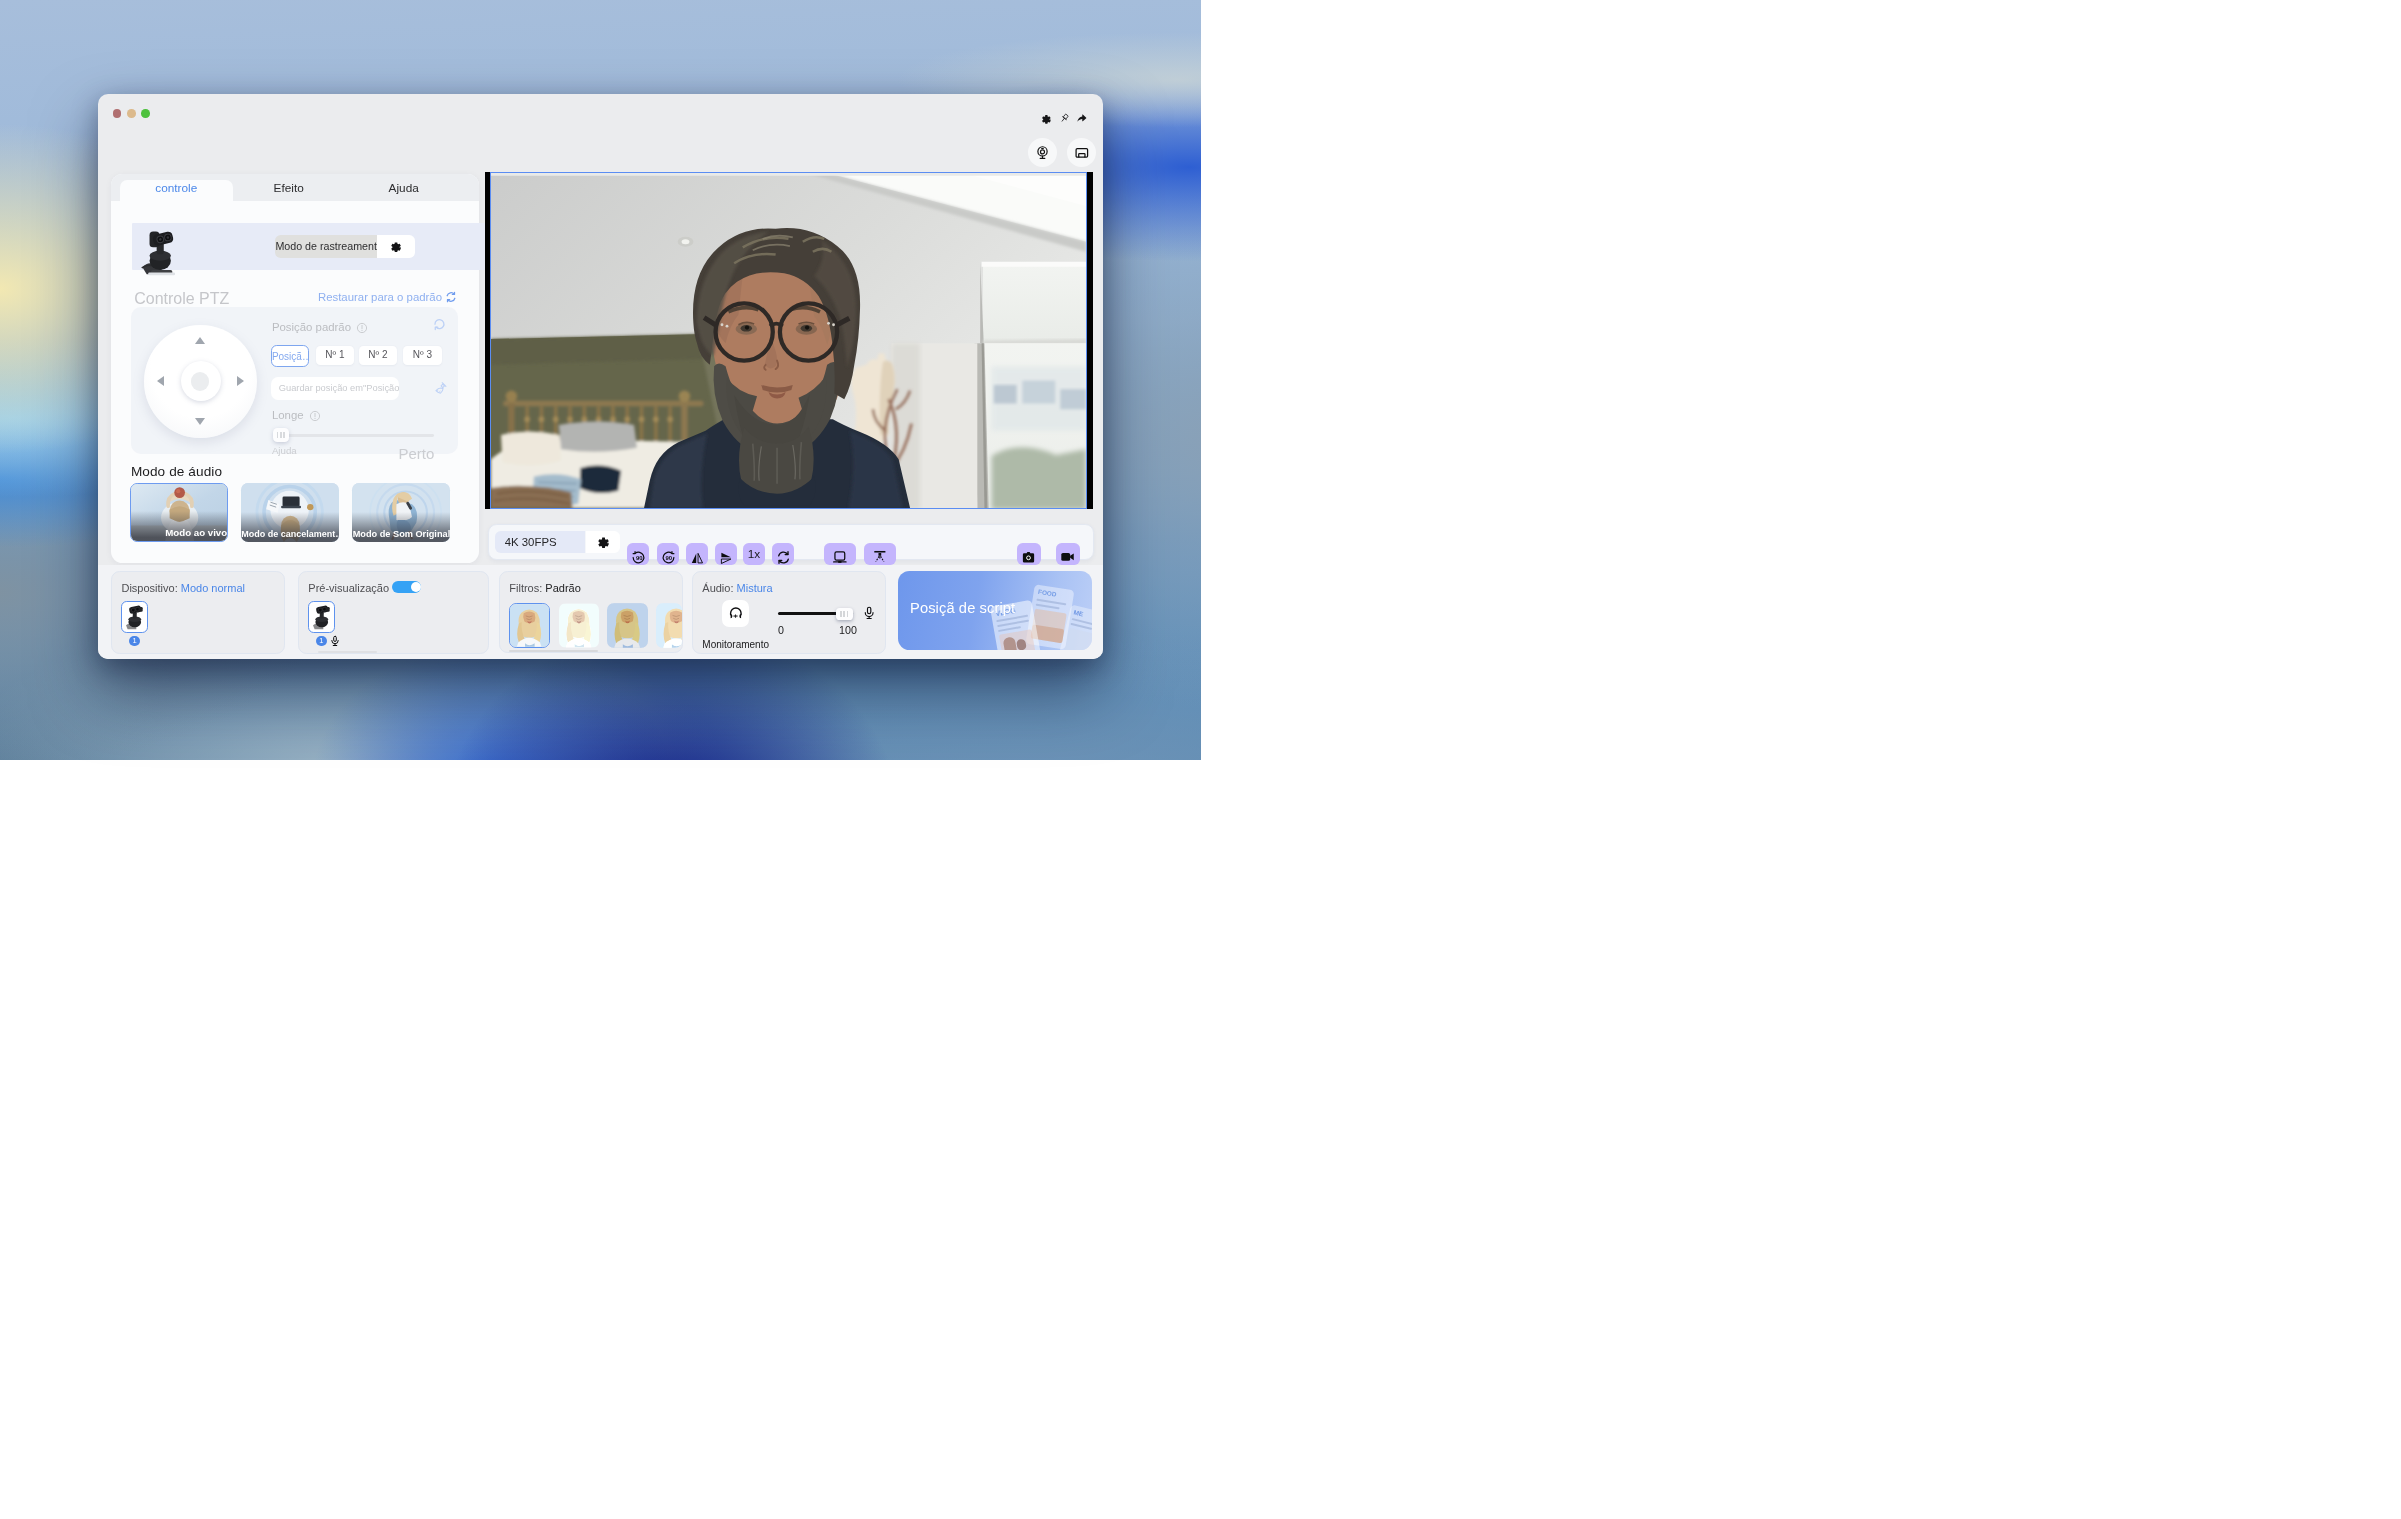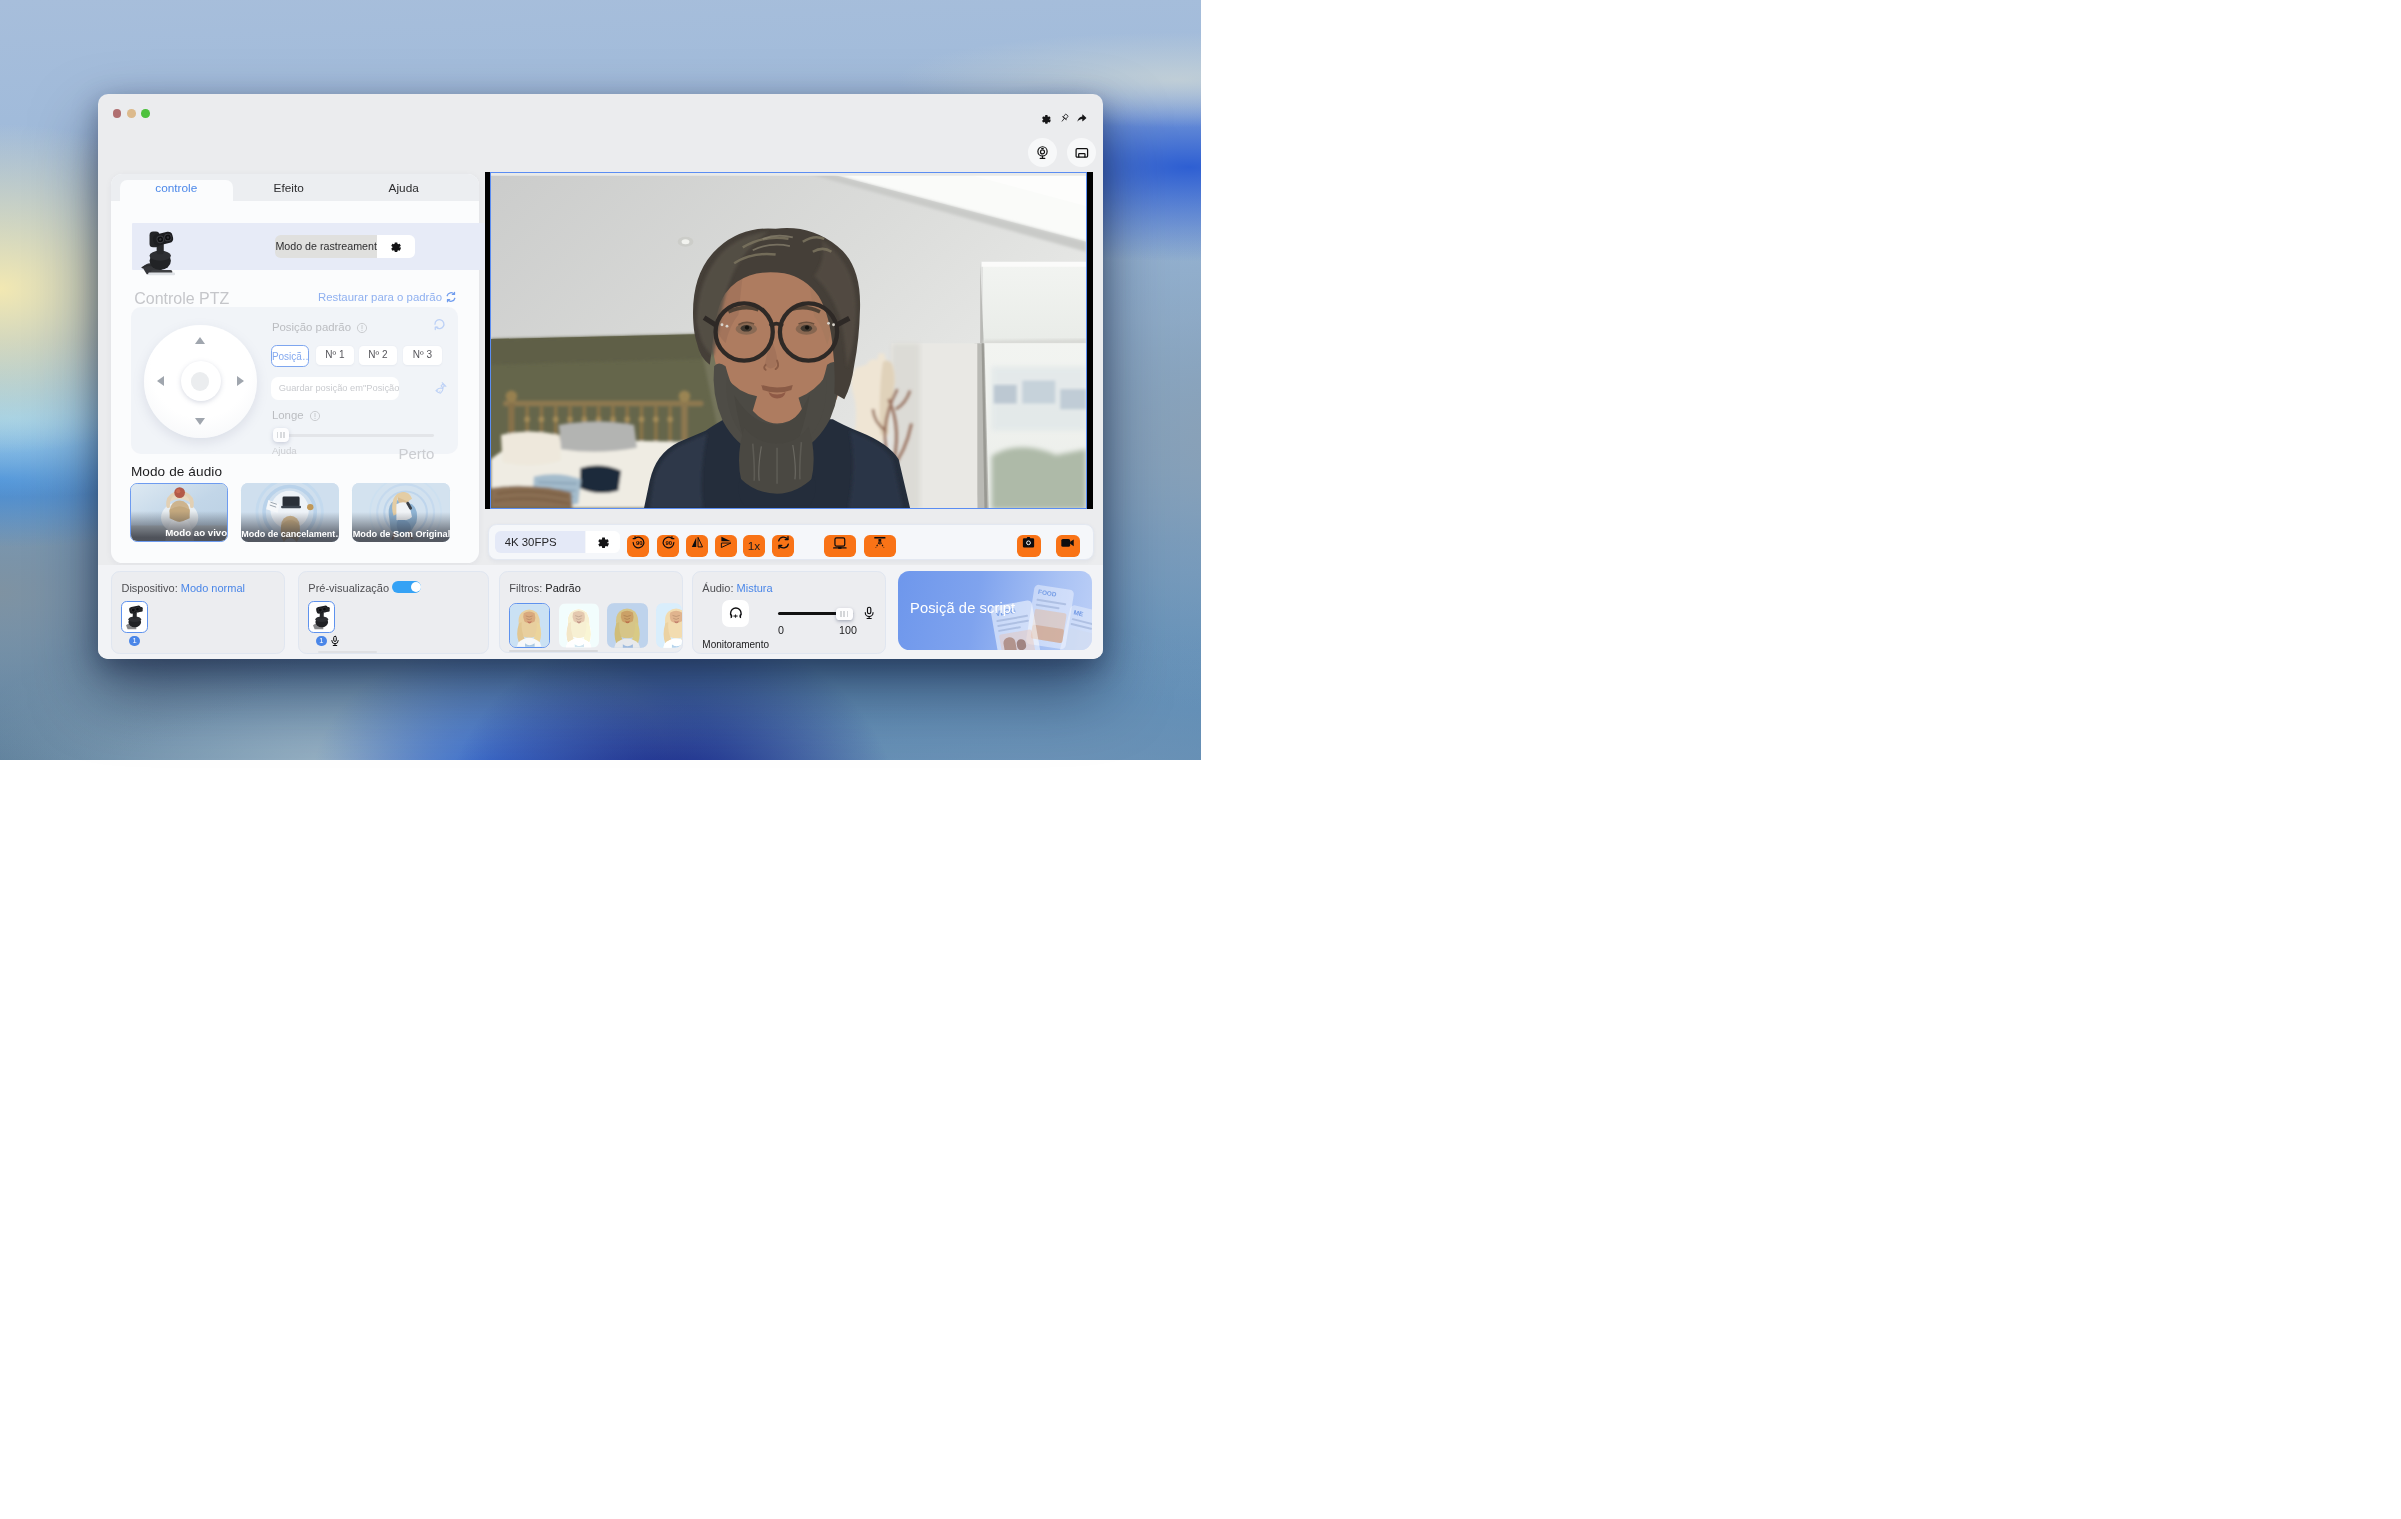--- a/index.html
+++ b/index.html
@@ -44,21 +44,21 @@
 #pinput{position:absolute;left:140px;top:70px;width:128px;height:23px;background:#fff;border-radius:7.2px;font-size:9.3px;color:#c9cbcf;line-height:23px;padding-left:7.9px;white-space:nowrap;overflow:hidden}
 #audiohead{position:absolute;left:19.7px;top:290px;font-size:13.6px;color:#1d1d1f;font-weight:500;letter-spacing:0.1px}
 .acard{position:absolute;top:309px;width:98px;height:59px;border-radius:7.2px;overflow:hidden;background:#cfe0ef}
 .acard .cap{position:absolute;left:0;bottom:0;width:100%;height:30px;background:linear-gradient(180deg,rgba(56,58,66,0),rgba(52,54,62,.8) 88%);}
 .acard .txt{position:absolute;left:0;bottom:2.9px;width:100%;text-align:right;font-size:9.7px;font-weight:bold;color:#fff;white-space:nowrap}
 
 #vidblack{position:absolute;left:387px;top:78px;width:608px;height:337px;background:#000}
 #video{position:absolute;left:392px;top:78px;width:597px;height:337px;border:0.9px solid #5b8df2;background:#dfe0de}
 
 #toolbar{position:absolute;left:390px;top:430px;width:606px;height:36px;background:#f5f7fa;border:0.7px solid #e3e8f1;border-radius:8.6px;box-shadow:0 1.4px 4.3px rgba(40,60,110,.05)}
-.tbw{position:absolute;top:10px;width:22px;height:22px;background:#f97316;border-radius:5.7px;display:flex;align-items:flex-start;justify-content:center}
+.tbw{position:absolute;top:18px;width:22px;height:22px;background:#c4b5fd;border-radius:5.7px;display:flex;align-items:flex-end;justify-content:center}
 
 #bstrip{position:absolute;left:0;top:471px;width:1005px;height:94px;background:#f2f3f6;border-radius:0 0 10px 10px}
 .bcard{position:absolute;top:5.7px;height:83px;background:#ecedf0;border:0.7px solid #e0e6f0;border-radius:8.6px}
 .blabel{position:absolute;left:9.3px;top:10px;font-size:11px;color:#4e4e52}
 .blabel b{color:#4a86e8;font-weight:normal}
 .thumb{position:absolute;top:29px;width:26.5px;height:32px;background:#fff;border:1.1px solid #5e92ee;border-radius:5.7px;display:flex;align-items:center;justify-content:center}
 .badge{position:absolute;width:10.7px;height:10.7px;border-radius:50%;background:#4a86e8;color:#fff;font-size:7.5px;line-height:10.7px;text-align:center}
 .fthumb{position:absolute;top:31.5px;height:45px;border-radius:7.2px;overflow:hidden}
 #gerbtn{position:absolute;left:800px;top:6px;width:194px;height:79px;border-radius:11.4px;overflow:hidden;
 background:linear-gradient(100deg,#6e97ec 0%,#7fa3ee 40%,#a9c2f4 78%,#bccff7 100%)}

